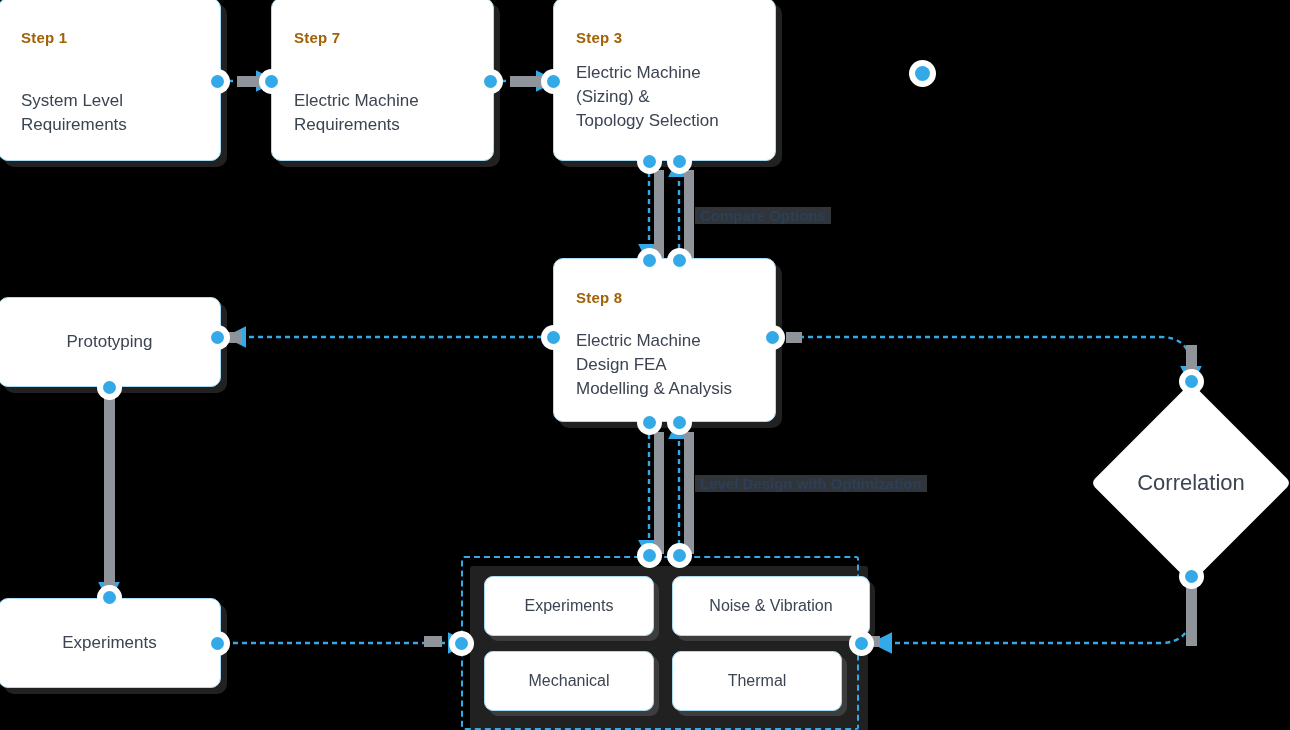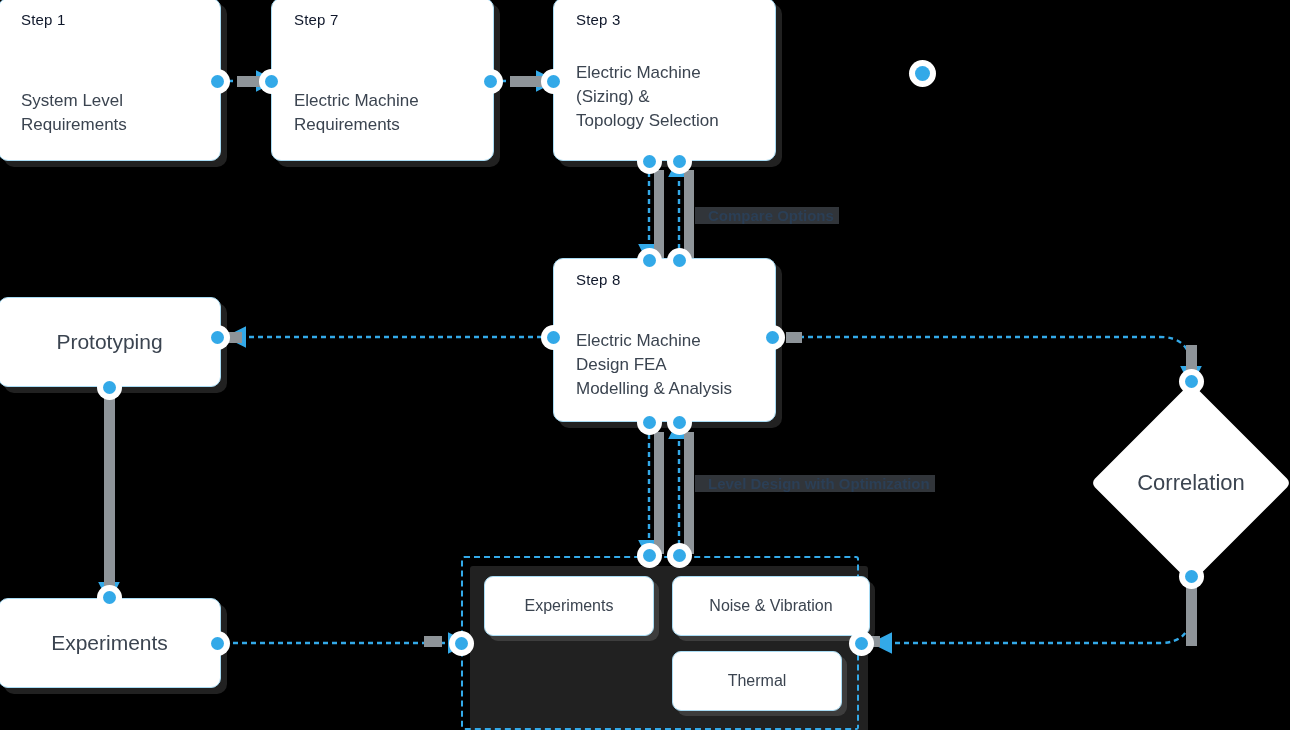--- a/index.html
+++ b/index.html
@@ -3,24 +3,24 @@
 <meta charset="utf-8">
 <style>
   html,body{margin:0;padding:0;background:#000;}
   body{width:1290px;height:730px;position:relative;overflow:hidden;
        font-family:"Liberation Sans","DejaVu Sans",sans-serif;}
   #stage{position:absolute;left:0;top:0;width:1290px;height:730px;}
 
   
   .card{position:absolute;background:#fff;border:1px solid #a9dcf4;border-radius:10px;
         box-sizing:border-box;box-shadow:6px 6px 0 rgba(255,255,255,0.13);}
-  .card .steplabel{position:absolute;left:22px;top:12px;color:#0f172a;font-size:15px;letter-spacing:.2px;}
+  .card .steplabel{position:absolute;left:22px;top:30px;color:#a16207;font-size:15px;letter-spacing:.2px;font-weight:bold;}
   .card .body{position:absolute;left:22px;right:14px;color:#3b4450;font-size:17px;line-height:24px;}
   .card.center{display:flex;align-items:center;justify-content:center;}
-  .card.center .body{position:static;left:auto;right:auto;text-align:right;font-size:21px;}
+  .card.center .body{position:static;left:auto;right:auto;text-align:right;font-size:17px;}
 
   
   .subcard{position:absolute;background:#fff;border:1px solid #a9dcf4;border-radius:9px;
            display:flex;align-items:center;justify-content:center;box-sizing:border-box;
            box-shadow:5px 5px 0 rgba(255,255,255,0.13);}
   .subcard span{color:#3b4450;font-size:16px;}
 
   
   .diamond{position:absolute;}
   .diamond .shape{position:absolute;left:0;top:0;width:100%;height:100%;
@@ -39,21 +39,21 @@
   
   .grayline{position:absolute;background:#8e9499;}
   svg.conn{position:absolute;left:0;top:0;width:1290px;height:730px;overflow:visible;pointer-events:none;}
 
   
   .redact{position:absolute;color:#2b3f56;font-weight:bold;white-space:nowrap;}
   .redact .bar{position:absolute;left:-4px;right:-4px;top:1px;bottom:1px;background:#3a3f44;opacity:.80;}
   .redact .t{position:relative;}
   .edge-label{position:absolute;color:#2b3f56;font-weight:bold;white-space:nowrap;}
   .edge-label .bar{position:absolute;left:-5px;right:-5px;top:0px;bottom:0px;background:#3c4147;opacity:.82;}
-  .edge-label .t{position:relative;margin-left:8px;}
+  .edge-label .t{position:relative;}
 
   .hdr-dot{position:absolute;width:15px;height:15px;border-radius:50%;background:#33a9e8;box-shadow:0 0 0 6px #fff;}
 </style>
 </head>
 <body>
 
 <div id="stage">
 
   <svg class="conn">
     <defs>
@@ -158,20 +158,23 @@
 
   <div class="selgroup-shadow" style="left:470px;top:566px;width:398px;height:170px;"></div>
   <div class="selgroup" style="left:461px;top:556px;width:398px;height:174px;"></div>
 
   <div class="subcard" style="left:484px;top:576px;width:170px;height:60px;">
     <span>Experiments</span>
   </div>
   <div class="subcard" style="left:672px;top:576px;width:198px;height:60px;">
     <span>Noise &amp; Vibration</span>
   </div>
+  <div class="subcard" style="left:484px;top:651px;width:170px;height:60px;">
+    <span>Mechanical</span>
+  </div>
   <div class="subcard" style="left:672px;top:651px;width:170px;height:60px;">
     <span>Thermal</span>
   </div>
 
   <div class="handle" style="left:643px;top:549px;"></div>
   <div class="handle" style="left:673px;top:549px;"></div>
   <div class="handle" style="left:455px;top:637px;"></div>
   <div class="handle" style="left:855px;top:637px;"></div>
 
   <div class="hdr-dot" style="left:915px;top:66px;"></div>

